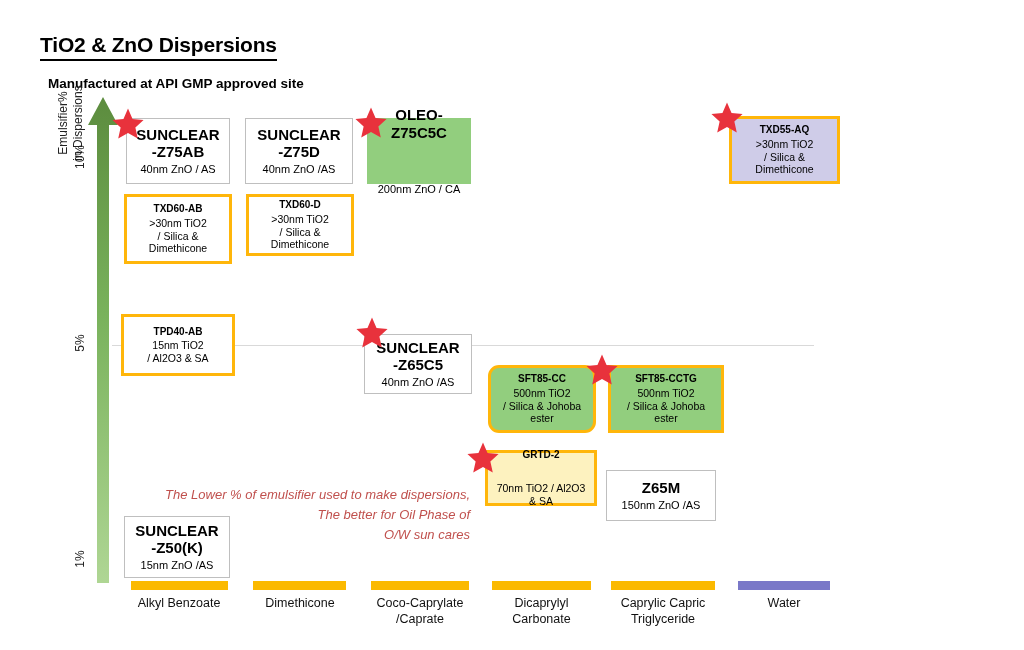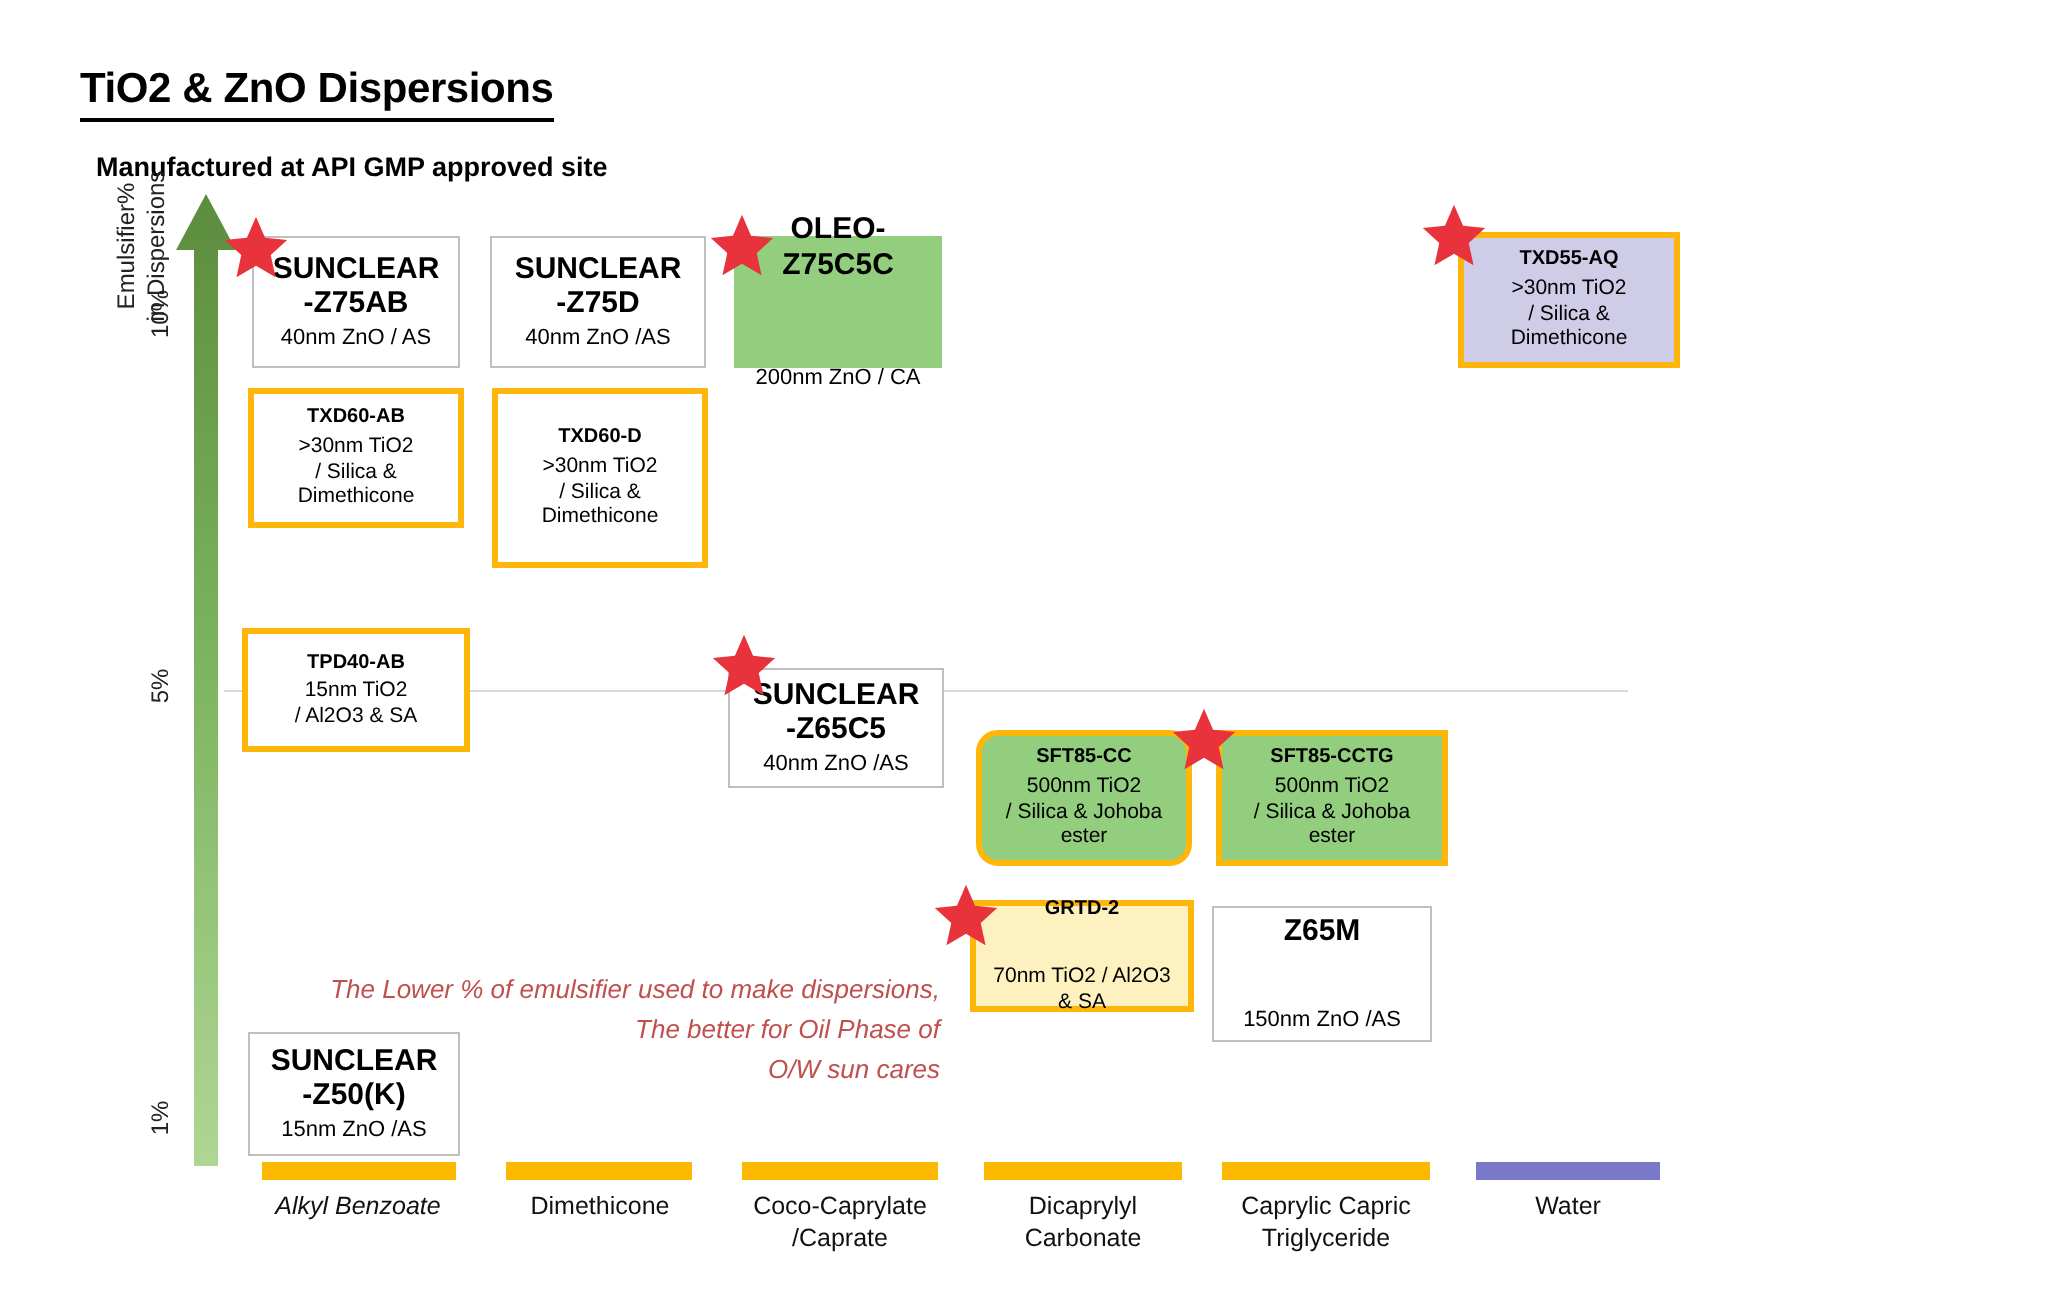--- a/index.html
+++ b/index.html
@@ -223,21 +223,21 @@
     </svg>
 </div>
 
 <div class="node bx-orange sm" style="left:124px; top:194px; width:108px; height:70px;">
   <div class="nm">TXD60-AB</div>
   <div class="sub">&gt;30nm TiO2
 / Silica &amp;
 Dimethicone</div>
 </div>
 
-<div class="node bx-orange sm" style="left:246px; top:194px; width:108px; height:90px;">
+<div class="node bx-orange sm" style="left:246px; top:194px; width:108px; height:62px;">
   <div class="nm">TXD60-D</div>
   <div class="sub">&gt;30nm TiO2
 / Silica &amp;
 Dimethicone</div>
 </div>
 
 <div class="node bx-orange sm" style="left:121px; top:314px; width:114px; height:62px;">
   <div class="nm">TPD40-AB</div>
   <div class="sub">15nm TiO2
 / Al2O3 &amp; SA</div>
@@ -277,37 +277,37 @@
   <div class="nm">GRTD-2</div>
   <div class="sub">70nm TiO2 / Al2O3
 &amp; SA</div>
 </div>
 <div class="star" style="left:466px; top:441px;">
   <svg viewBox="0 0 24 24">
       <polygon points="12,1 15.2,8.4 23,9.2 17.2,14.5 18.9,22.3 12,18.3 5.1,22.3 6.8,14.5 1,9.2 8.8,8.4" fill="#E8323C"></polygon>
     </svg>
 </div>
 
-<div class="node bx-white" style="left:606px; top:453px; width:110px; height:68px;justify-content:space-between;">
+<div class="node bx-white" style="left:606px; top:470px; width:110px; height:51px;">
   <div class="nm">Z65M</div>
   <div class="sub">150nm ZnO /AS</div>
 </div>
 
 <div class="node bx-white" style="left:124px; top:516px; width:106px; height:62px;">
   <div class="nm">SUNCLEAR
 -Z50(K)</div>
   <div class="sub">15nm ZnO /AS</div>
 </div>
 
 <div id="note">The Lower % of emulsifier used to make dispersions,
 The better for  Oil Phase of
 O/W sun cares</div>
 
 <div class="xbar" style="left:131px; width:97px;"></div>
-<div class="xlabel" style="left:118px; width:122px;font-style:italic;">Alkyl Benzoate</div>
+<div class="xlabel" style="left:118px; width:122px;">Alkyl Benzoate</div>
 
 <div class="xbar" style="left:253px; width:93px;"></div>
 <div class="xlabel" style="left:241px; width:118px;">Dimethicone</div>
 
 <div class="xbar" style="left:371px; width:98px;"></div>
 <div class="xlabel" style="left:358px; width:124px;">Coco-Caprylate
 /Caprate</div>
 
 <div class="xbar" style="left:492px; width:99px;"></div>
 <div class="xlabel" style="left:479px; width:125px;">Dicaprylyl

